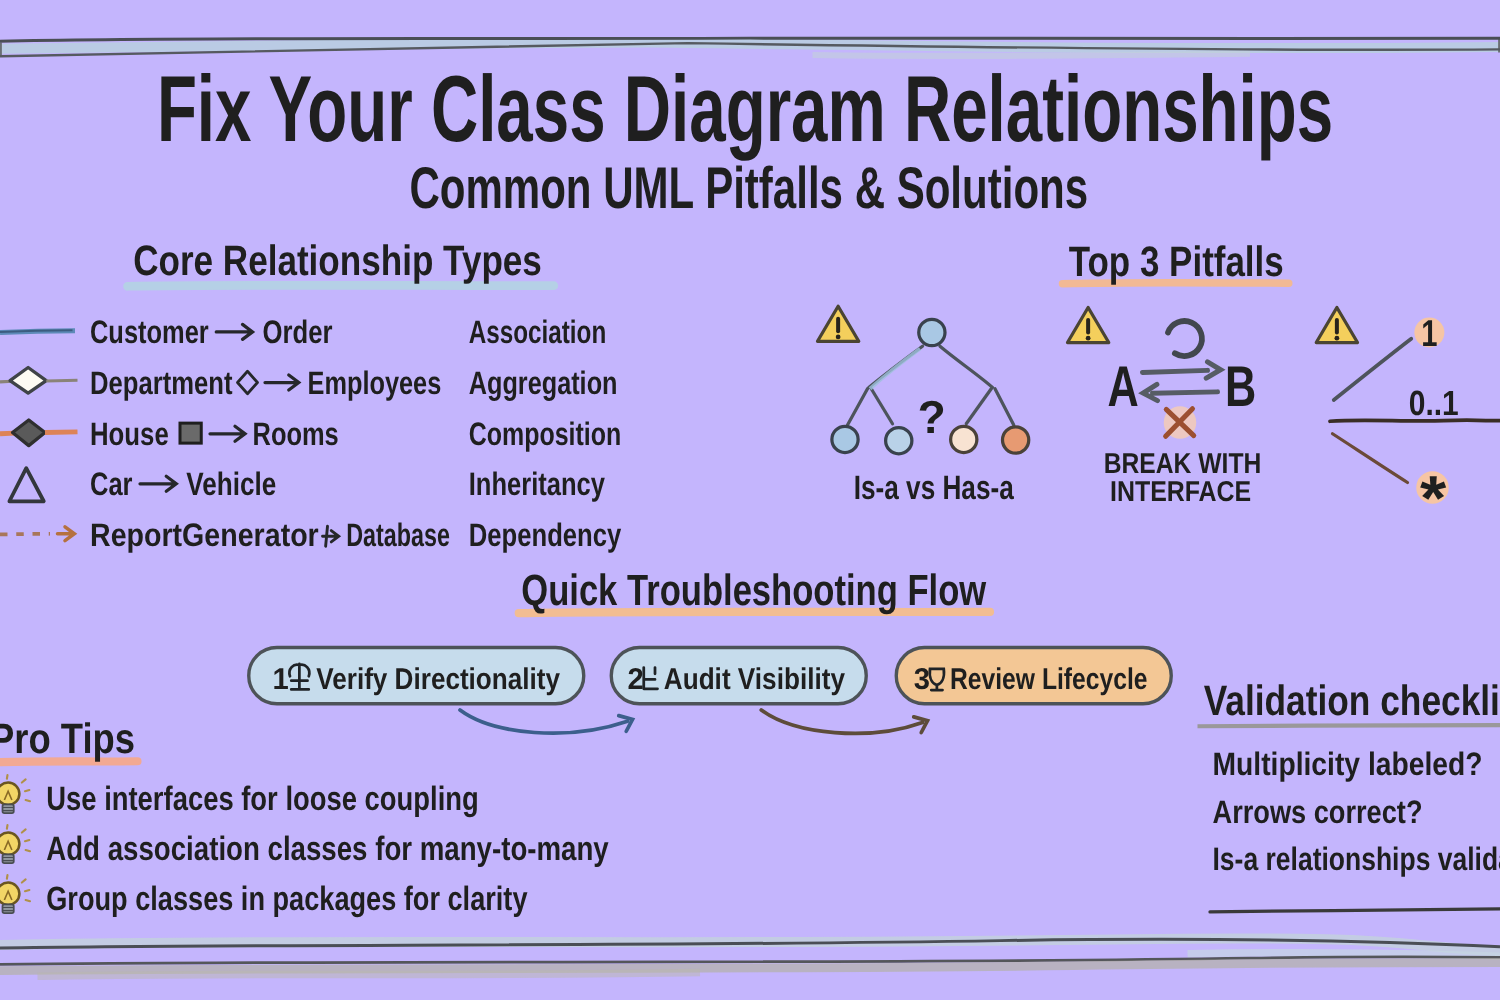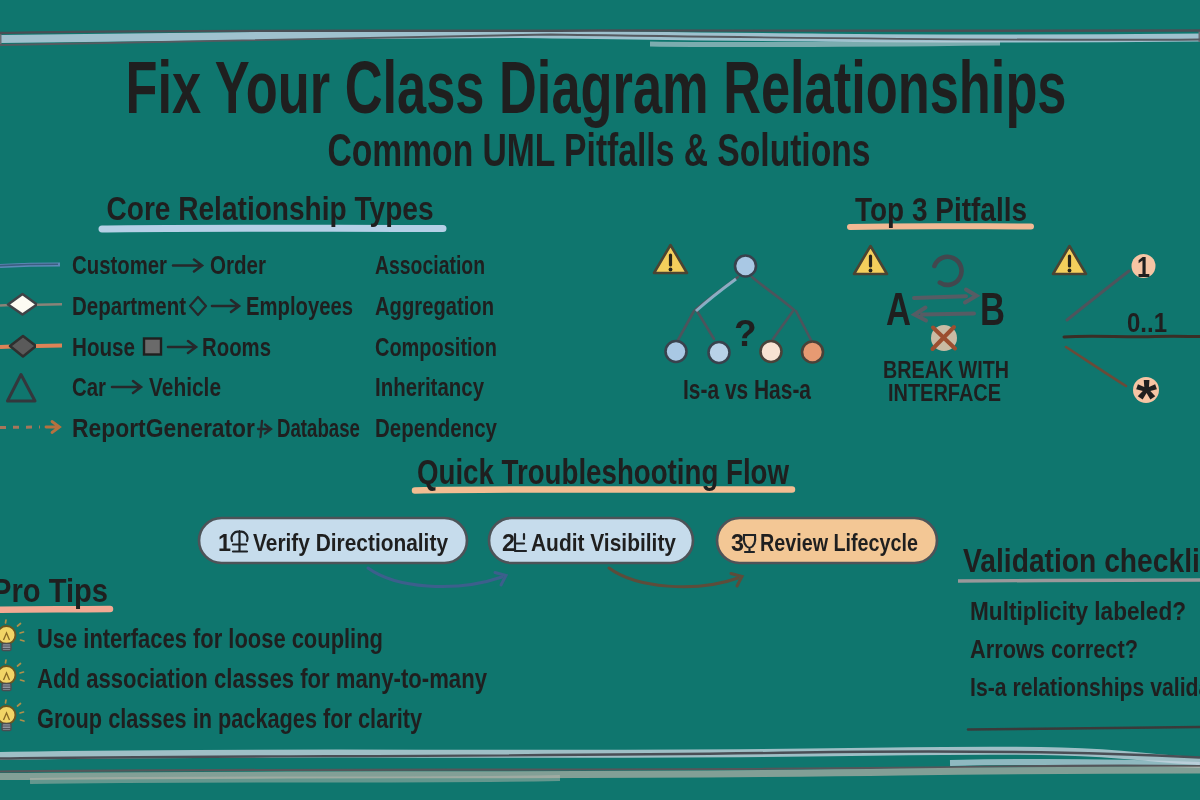--- a/index.html
+++ b/index.html
@@ -1,16 +1,16 @@
 <!DOCTYPE html>
 <html><head>
 <meta charset="utf-8">
 <style>
   html,body{margin:0;padding:0;}
-  #page{position:relative;width:1200px;height:800px;background:#0f766e;overflow:hidden;
+  #page{position:relative;width:1200px;height:800px;background:#c4b5fd;overflow:hidden;
     font-family:"Liberation Sans", sans-serif;text-align:center;}
   svg text{font-family:"Liberation Sans", sans-serif;font-weight:bold;fill:#1f1f1f;}
 </style>
 </head>
 <body>
 <div id="page">
 <svg width="1200" height="800" viewBox="0 0 1200 800">
 
   <g id="borders">
     <path d="M0,39 C150,36.5 350,34.5 520,34 C700,36 900,40.5 1200,37.5" stroke="#b9cfdf" stroke-width="8" fill="none" opacity="0.85"></path>

